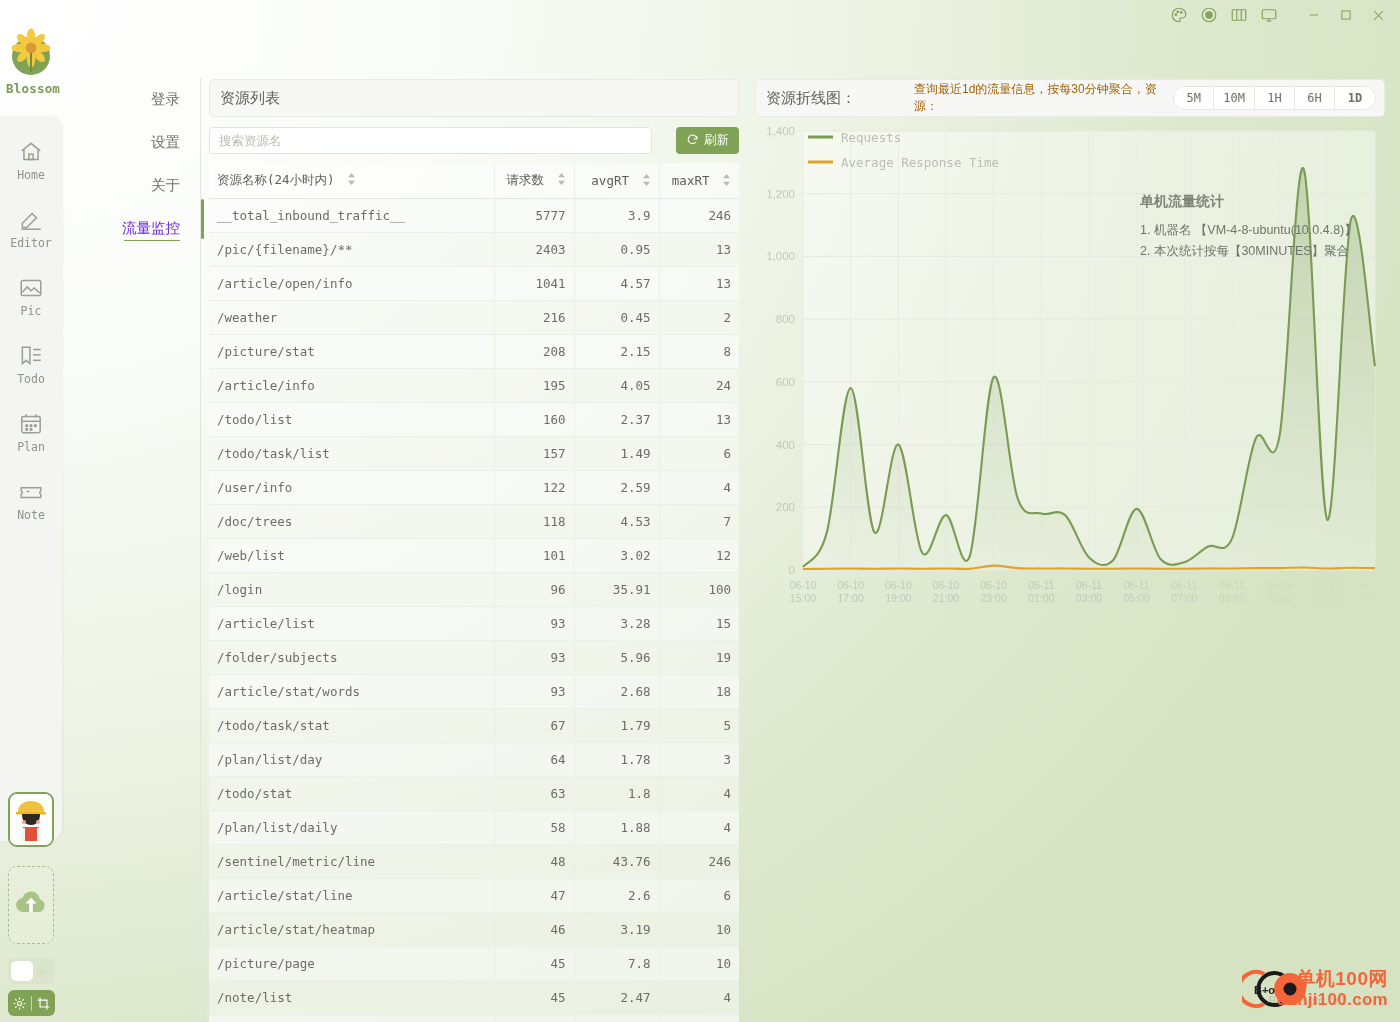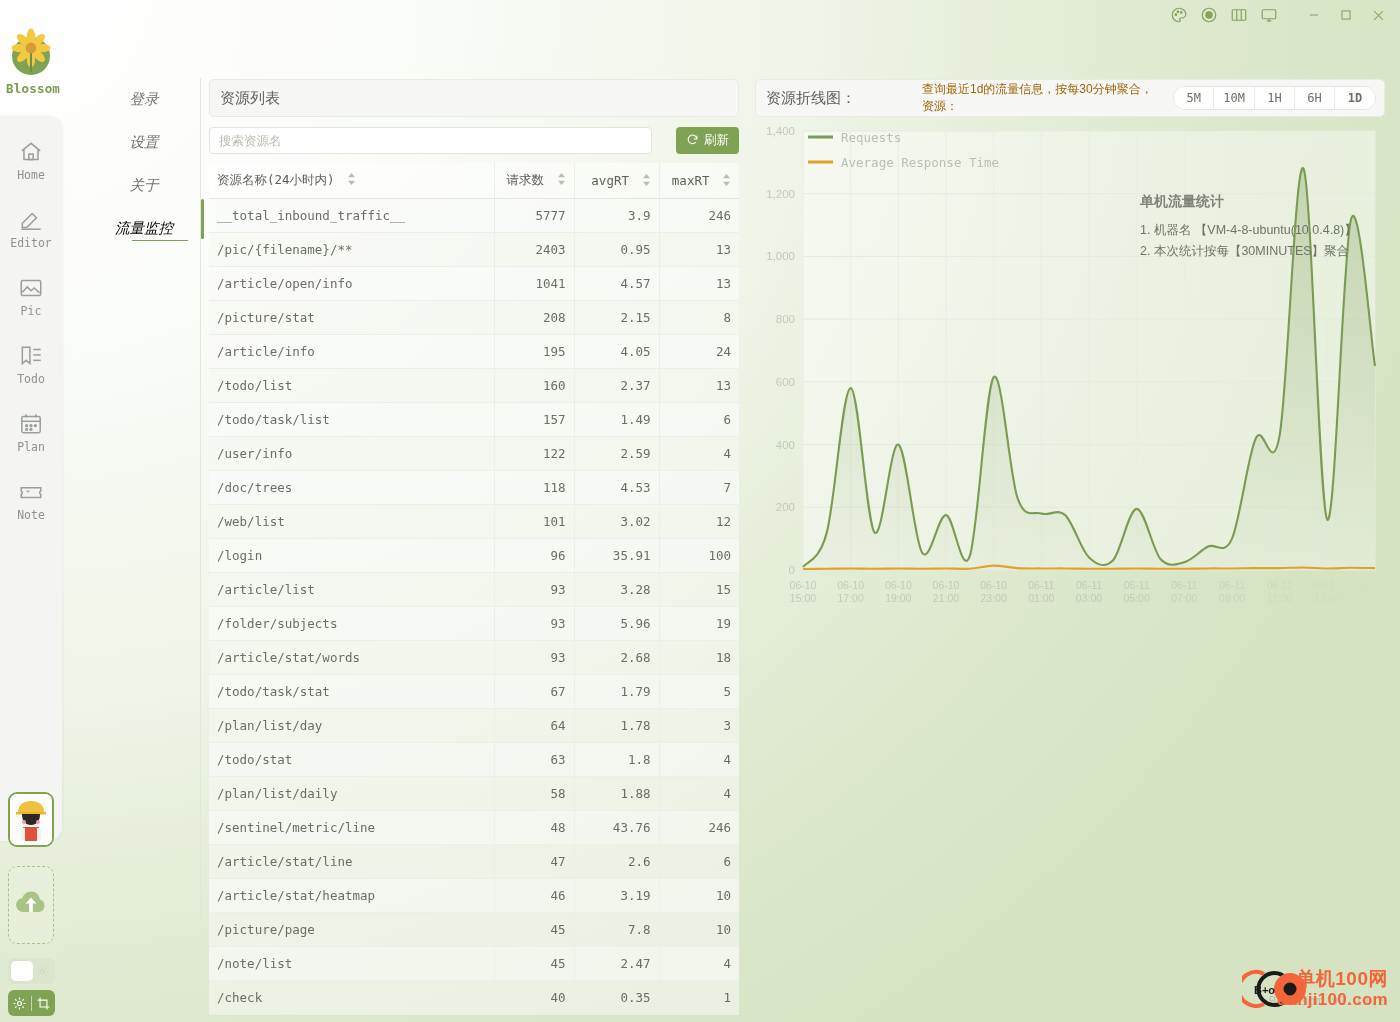--- a/index.html
+++ b/index.html
@@ -73,29 +73,28 @@
   #themebar .sun  { flex:1; display:flex; align-items:center; justify-content:center; color:#cfdcbd; }
   #toolbar2 {
     position: absolute; left: 8px; top: 990px; width: 47px; height: 26px;
     background: #7fa254; border-radius: 6px; display:flex; align-items:center;
   }
   #toolbar2 .tb2 { flex:1; display:flex; align-items:center; justify-content:center; color:#fff; }
   #toolbar2 .divider { width:1px; height:15px; background: rgba(255,255,255,.55); }
 
   
   #submenu {
-    position: absolute; left: 100px; top: 78px; width: 100px; text-align: center;
+    position: absolute; left: 92px; top: 78px; width: 100px; text-align: right;
     z-index: 30;
-    font-style: italic;
   }
   .menuitem {
     display:block; font-size: 14.5px; color: #6f7469; padding: 12px 12px 12px 0;
     font-family: "Liberation Sans", sans-serif; cursor: default; position: relative;
   }
-  .menuitem.active { color: #000000; }
+  .menuitem.active { color: #6d28d9; }
   .menuitem.active .ul {
     position:absolute; right:12px; bottom:9px; height:1px; width:56px; background:#7fa254;
   }
   #accentbar {
     position:absolute; left:201px; top:199px; width:3px; height:40px;
     background:#7fa254; z-index:31; border-radius:2px;
   }
   #vline {
     position:absolute; left:200px; top:78px; width:1px; height:944px;
     background:#e2e6dd; z-index:29;
@@ -139,21 +138,21 @@
   tbody tr:nth-child(even) { background: rgba(246,248,244,.6); }
   col.c1 { width: 285px; } col.c2 { width: 80px; } col.c3 { width: 85px; } col.c4 { width: 80px; }
   td.c1, th.c1 { border-right: 1px solid #eceee8; }
   td.c2, th.c2 { border-right: 1px solid #eceee8; }
   td.c3, th.c3 { border-right: 1px solid #eceee8; }
 
   
   #panelR { position: absolute; left: 755px; top: 79px; width: 630px; }
   #chart-head {
     height: 38px; background: #f7f8f6; border: 1px solid #e8eae4; border-radius: 5px;
-    display:flex; align-items:center; padding: 0 8px 0 10px; gap: 18px;
+    display:flex; align-items:center; padding: 0 8px 0 10px; gap: 10px;
   }
   #chart-title { font-family:"Liberation Sans",sans-serif; font-size:15px; color:#5d6157; }
   #chart-sub { font-family:"Liberation Sans",sans-serif; font-size:12px; color:#a16207; flex:1;margin-left:48px; }
   #rangegroup {
     display:flex; background:#fff; border:1px solid #e3e6df; border-radius:13px; overflow:hidden; height:24px;
   }
   .range-btn {
     min-width: 40px; padding: 0 9px; display:flex; align-items:center; justify-content:center;
     font-family:"DejaVu Sans Mono",monospace; font-size:12px; color:#6c7167;
     border-right:1px solid #e8eae4; cursor:pointer; background:#fff;
@@ -470,20 +469,26 @@
             <td class="c1">/pic/{filename}/**</td>
             <td class="c2 num">2403</td>
             <td class="c3 num">0.95</td>
             <td class="c4 num">13</td>
           </tr>
           <tr>
             <td class="c1">/article/open/info</td>
             <td class="c2 num">1041</td>
             <td class="c3 num">4.57</td>
             <td class="c4 num">13</td>
+          </tr>
+          <tr>
+            <td class="c1">/weather</td>
+            <td class="c2 num">216</td>
+            <td class="c3 num">0.45</td>
+            <td class="c4 num">2</td>
           </tr>
           <tr>
             <td class="c1">/picture/stat</td>
             <td class="c2 num">208</td>
             <td class="c3 num">2.15</td>
             <td class="c4 num">8</td>
           </tr>
           <tr>
             <td class="c1">/article/info</td>
             <td class="c2 num">195</td>

